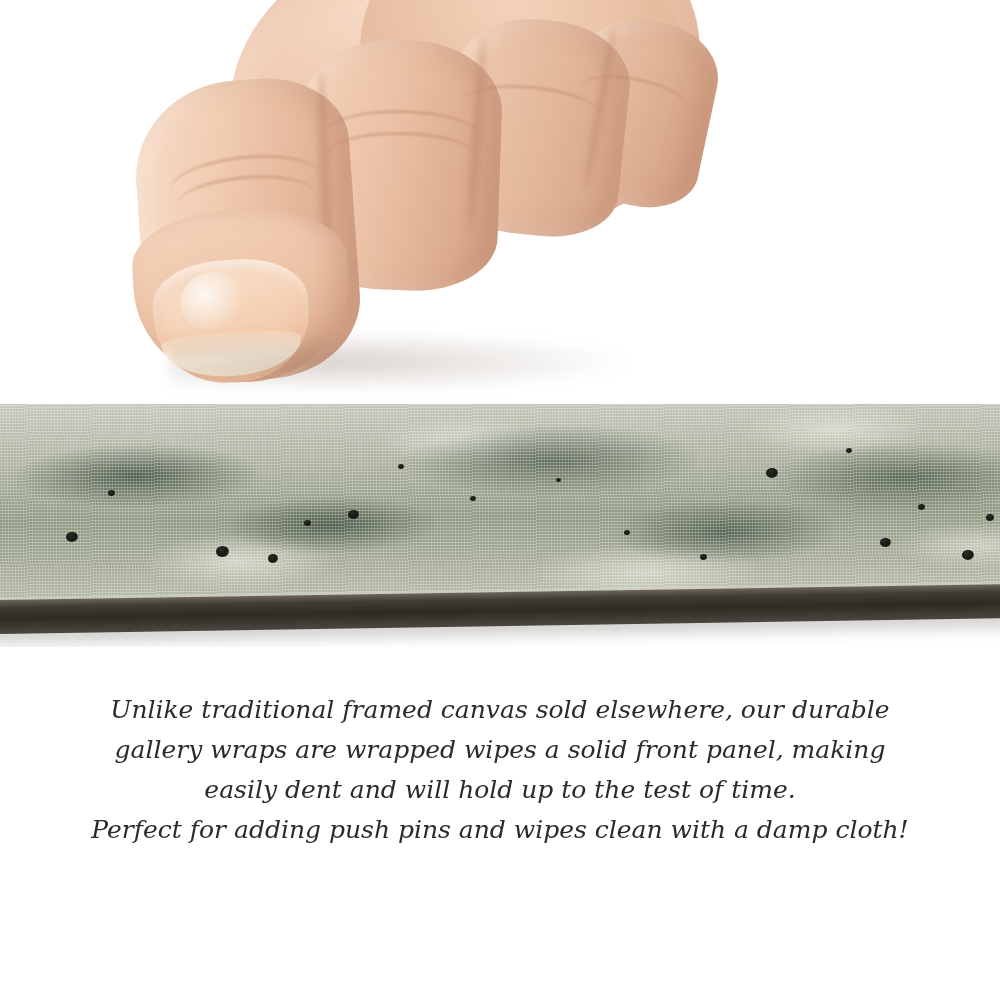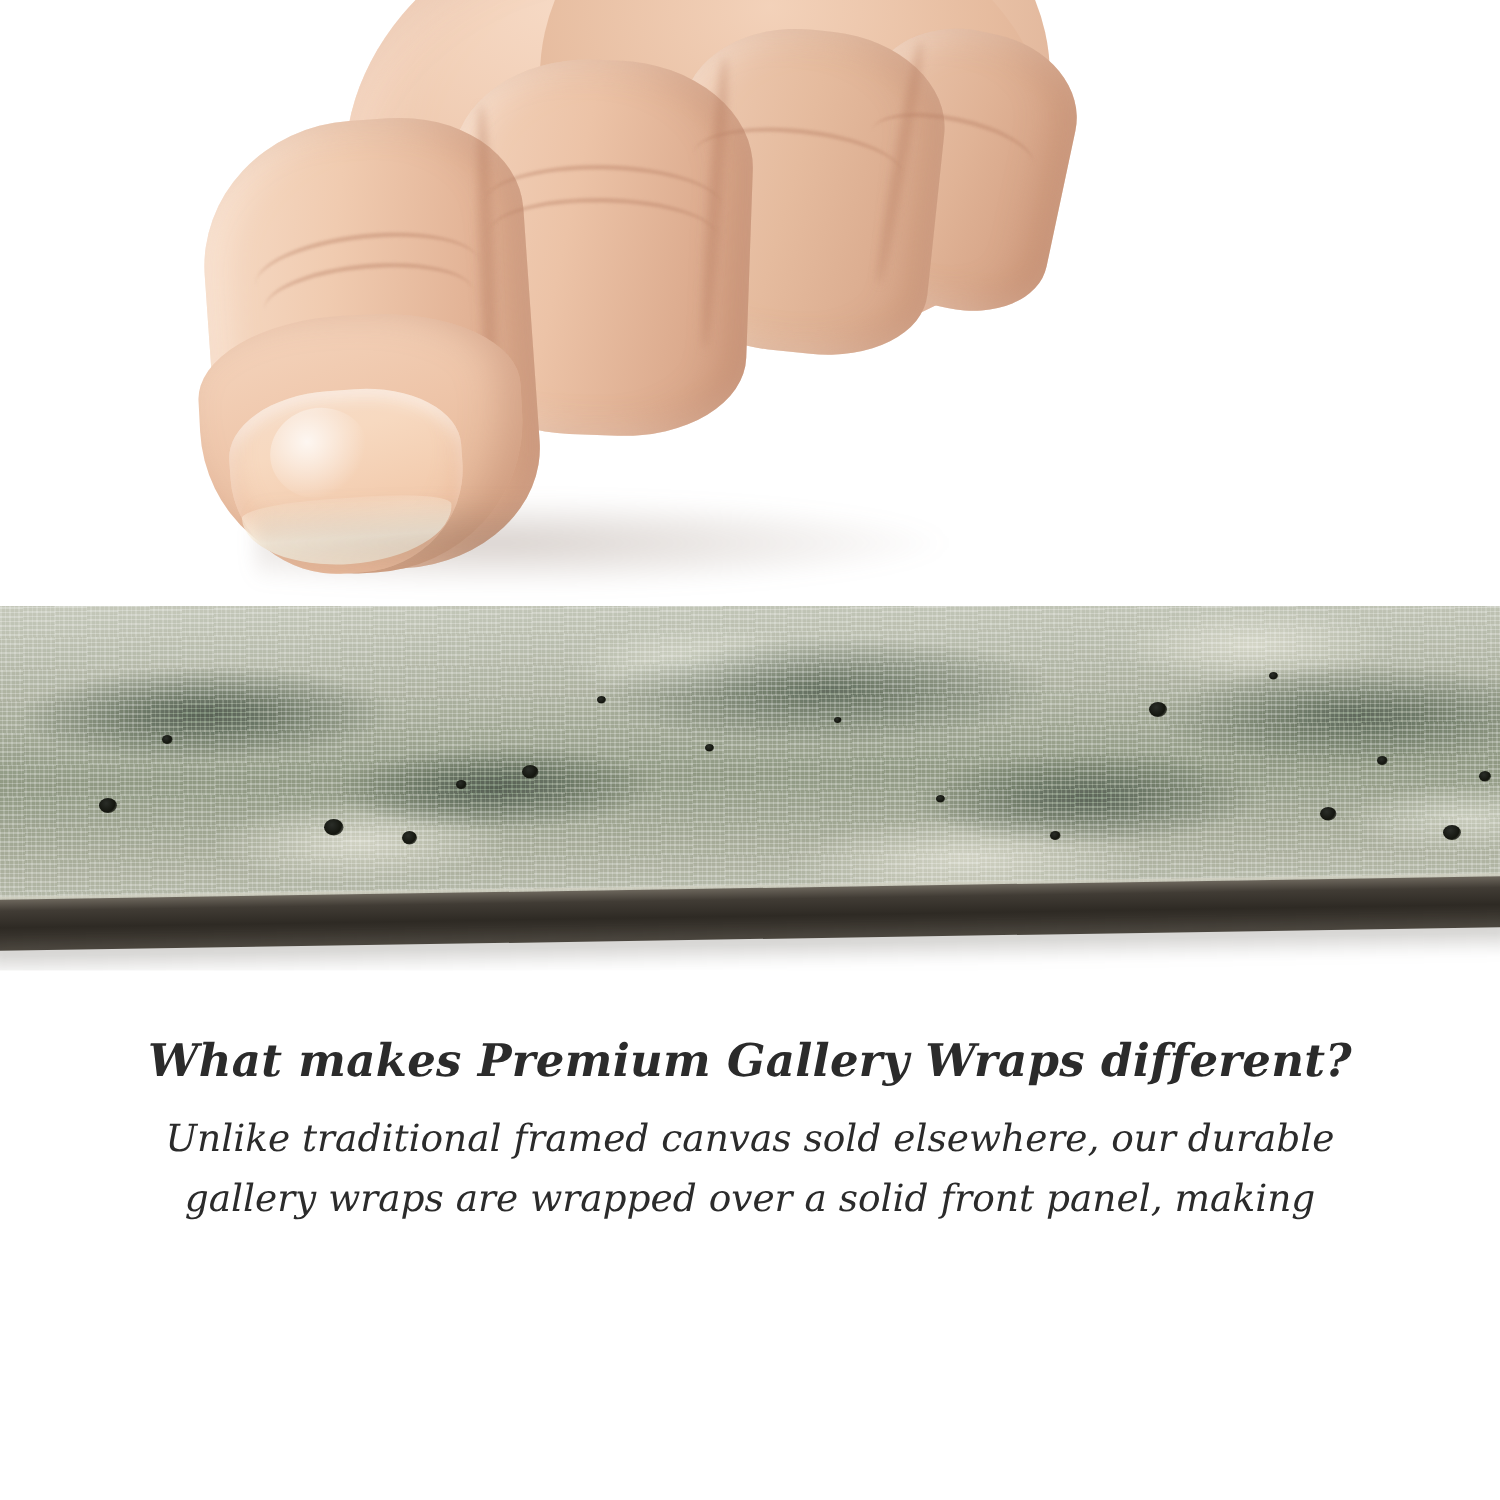--- a/index.html
+++ b/index.html
@@ -359,20 +359,21 @@
         <div class="speck" style="left: 918px; top: 100px; width: 7px; height: 6px;"></div>
         <div class="speck" style="left: 962px; top: 146px; width: 12px; height: 10px;"></div>
         <div class="speck" style="left: 986px; top: 110px; width: 8px; height: 7px;"></div>
       </div>
     <div class="canvas-depth-hi"></div>
     <div class="canvas-depth"></div>
     <div class="canvas-dropshadow"></div>
   </div>
 
   <div class="caption">
-    <div class="caption-heading">What makes Premium Gallery Wraps different?</div>
     <div class="caption-body">
       <span class="line">Unlike traditional framed canvas sold elsewhere, our durable</span>
-      <span class="line">gallery wraps are wrapped over a solid front panel, making</span>
+      <span class="line">gallery wraps are wrapped wipes a solid front panel, making</span>
+      <span class="line">easily dent and will hold up to the test of time.</span>
+      <span class="line">Perfect for adding push pins and wipes clean with a damp cloth!</span>
     </div>
   </div>
 
 </div>
 
 </body></html>

